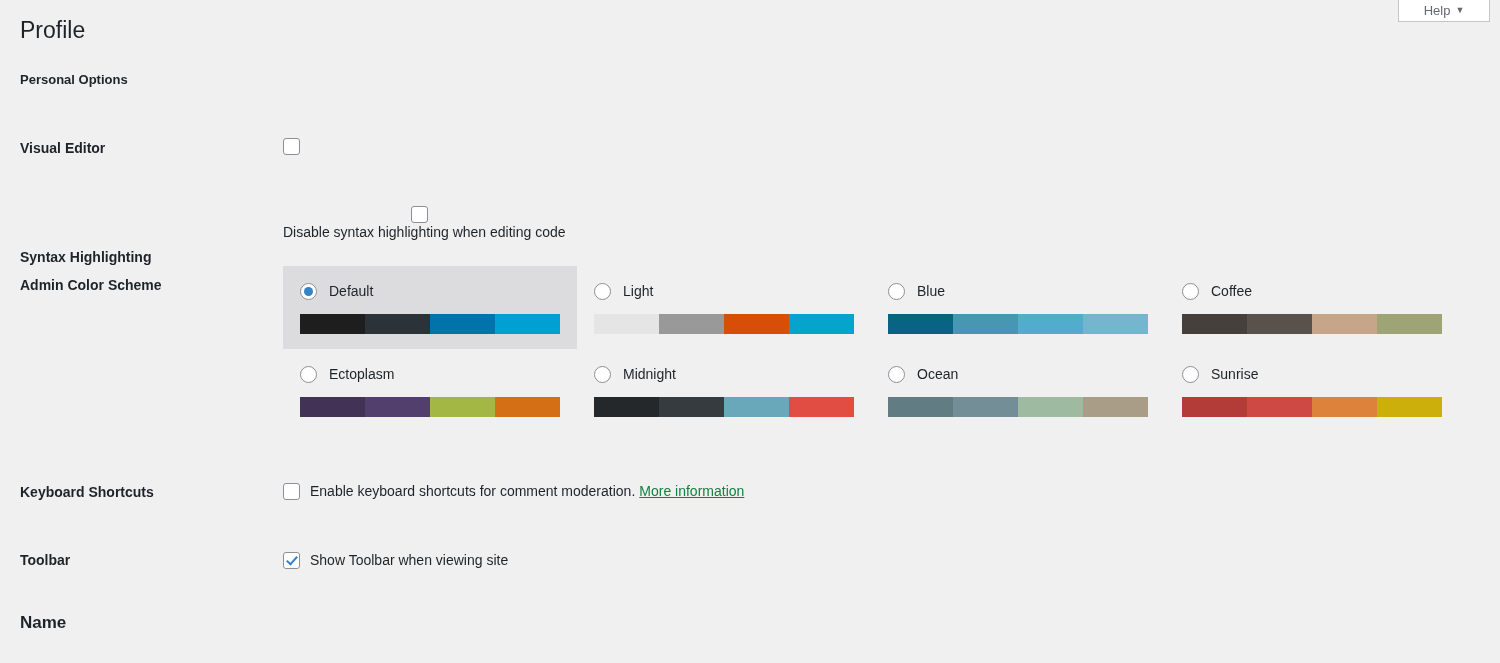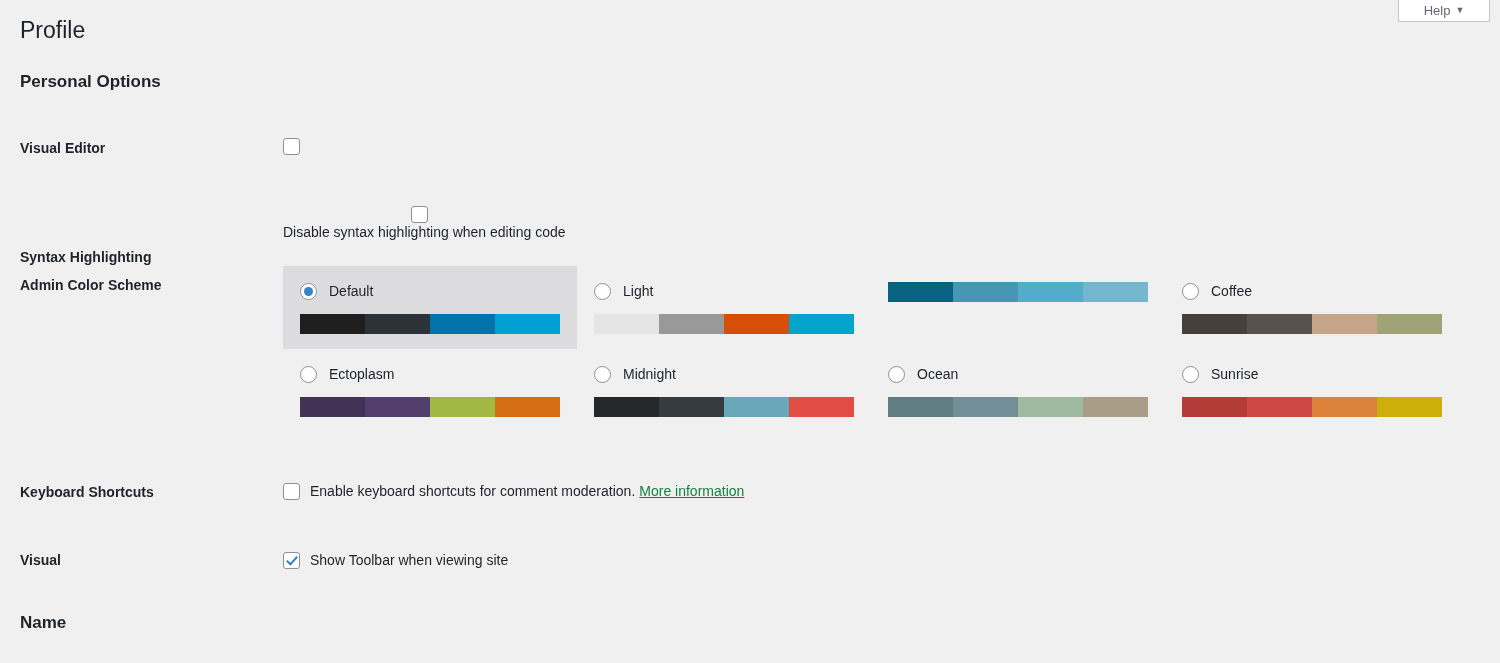--- a/index.html
+++ b/index.html
@@ -55,21 +55,21 @@
     font-weight: 400;
     line-height: 1.3;
     color: #1d2327;
     margin: 0;
     padding: 0;
   }
 
   .section-heading {
     position: absolute;
     left: 20px;
-    font-size: 17px;
+    font-size: 13px;
     font-weight: bold;
     color: #1d2327;
     margin: 0;
   }
   #personal-options-heading { top: 72px; }
   #name-heading { top: 613px; font-size: 17px; }
 
   
   .row-label {
     position: absolute;
@@ -238,20 +238,24 @@
         <span class="scheme-name">Light</span>
       </div>
       <div class="palette">
         <span style="background: rgb(229, 229, 229);"></span>
         <span style="background: rgb(153, 153, 153);"></span>
         <span style="background: rgb(214, 78, 7);"></span>
         <span style="background: rgb(4, 164, 204);"></span>
       </div>
     </div>
     <div class="scheme">
+      <div class="scheme-head">
+        <span class="radio"></span>
+        <span class="scheme-name">Blue</span>
+      </div>
       <div class="palette">
         <span style="background: rgb(9, 100, 132);"></span>
         <span style="background: rgb(71, 150, 179);"></span>
         <span style="background: rgb(82, 172, 204);"></span>
         <span style="background: rgb(116, 182, 206);"></span>
       </div>
     </div>
     <div class="scheme">
       <div class="scheme-head">
         <span class="radio"></span>
@@ -318,19 +322,19 @@
   </div>
 </div>
 
 <div class="row-label" id="label-keyboard">Keyboard Shortcuts</div>
 <div class="row-field" id="field-keyboard">
   <span class="checkbox"></span>
   <span class="field-text">Enable keyboard shortcuts for comment moderation.</span>
   <a class="link" href="#">More information</a>
 </div>
 
-<div class="row-label" id="label-toolbar">Visual</div>
+<div class="row-label" id="label-toolbar">Toolbar</div>
 <div class="row-field" id="field-toolbar">
   <span class="checkbox checked"></span>
   <span class="field-text">Show Toolbar when viewing site</span>
 </div>
 
 <h2 class="section-heading" id="name-heading">Name</h2>
 
 </body></html>

